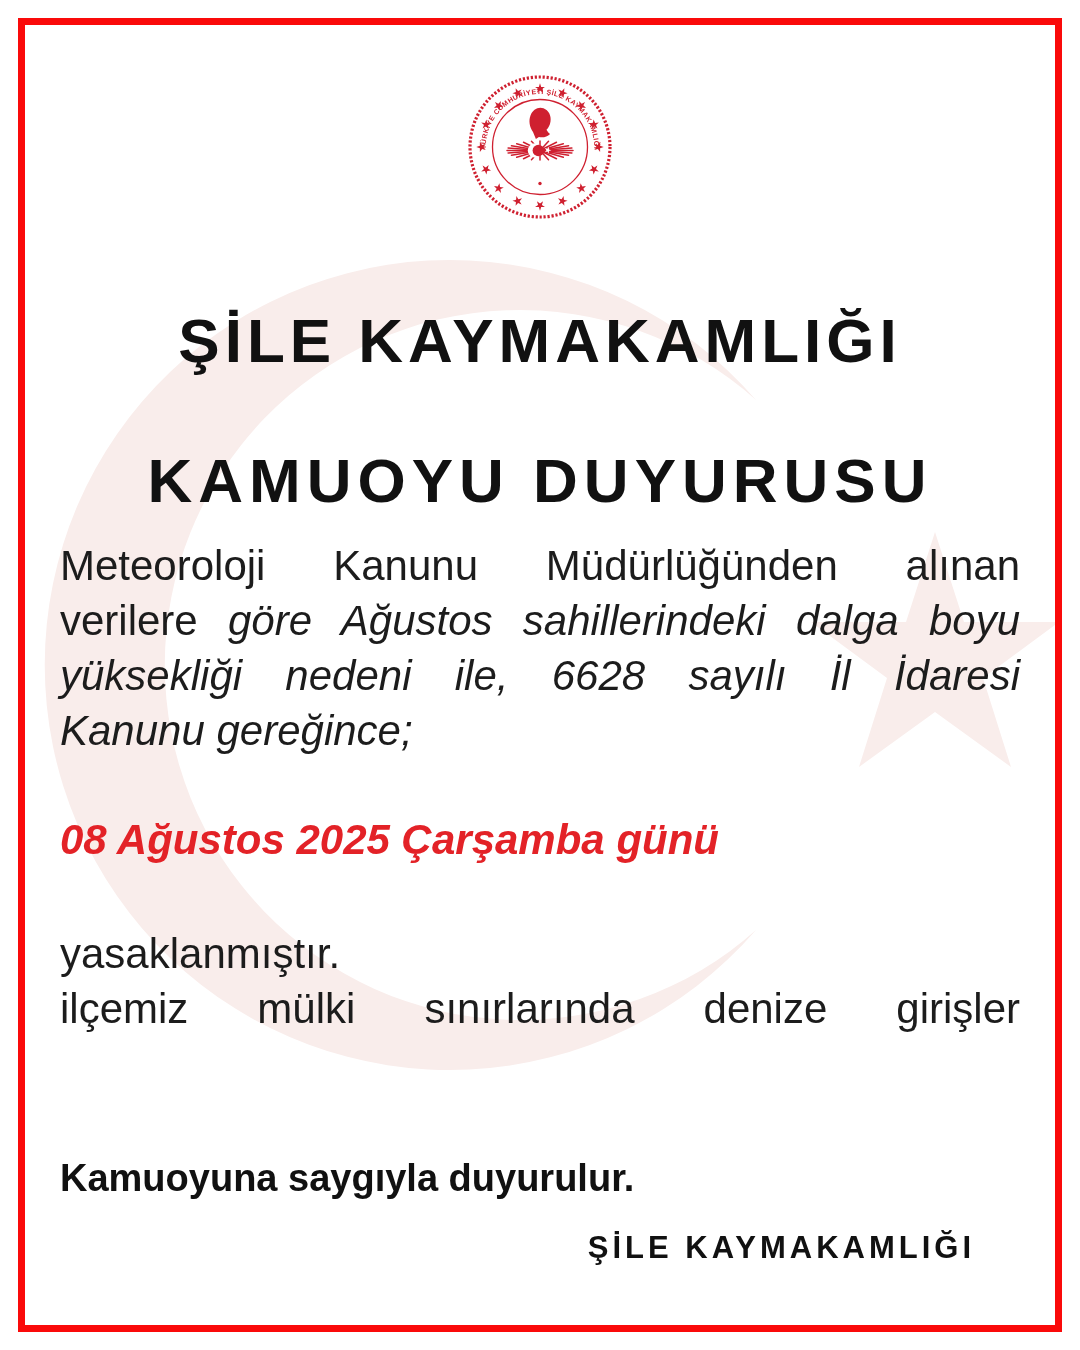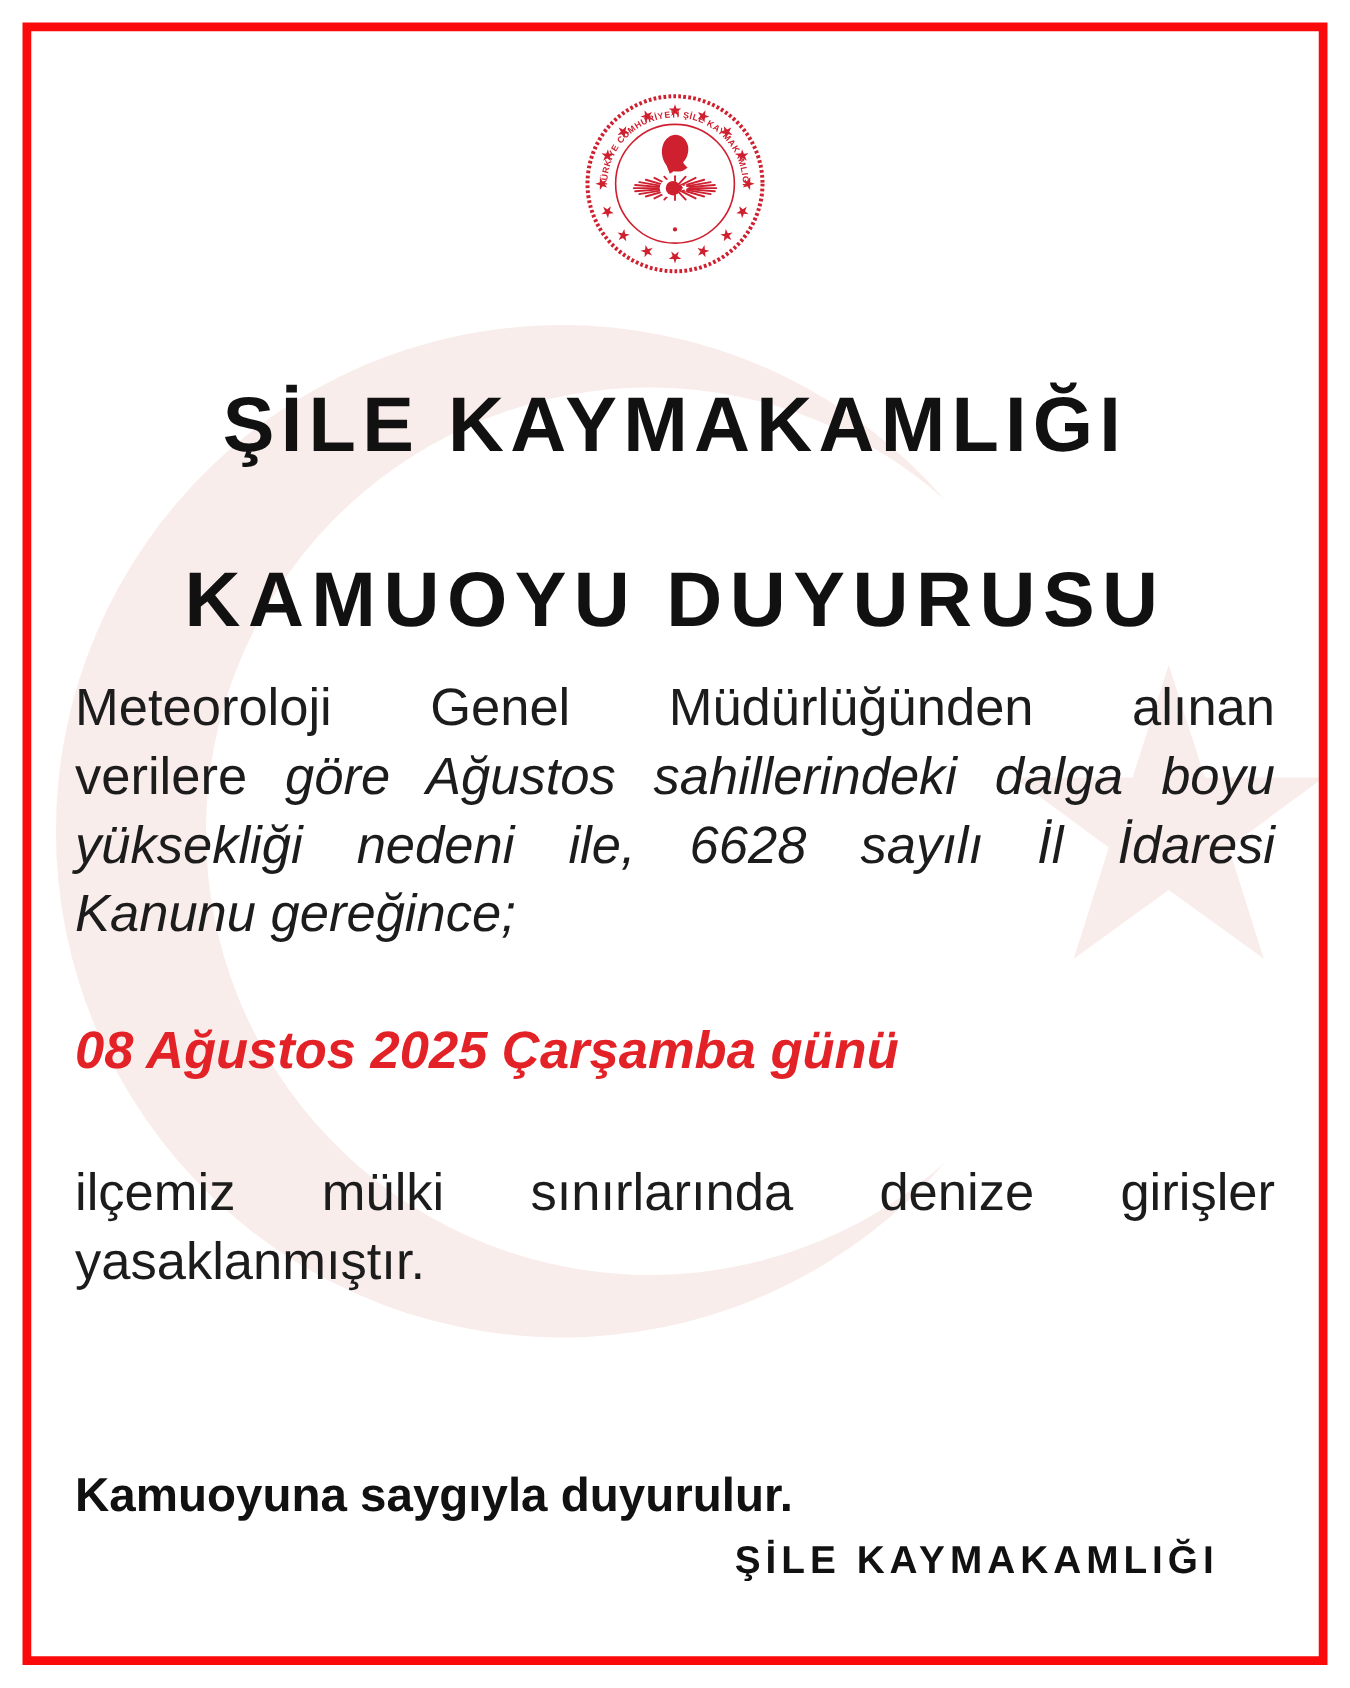--- a/index.html
+++ b/index.html
@@ -33,21 +33,21 @@
   .tc{top:246px;font-size:62px;font-weight:bold;letter-spacing:6px;text-align:center;color:var(--c-head);line-height:62px;}
   .authority{top:310px;font-size:62px;font-weight:bold;letter-spacing:5px;text-align:center;color:var(--c-head);line-height:62px;}
   .title{top:450px;font-size:62px;font-weight:bold;letter-spacing:6px;text-align:center;color:var(--c-head);line-height:62px;}
   .para{font-size:42px;line-height:55px;}
   .p1{top:538px;}
   .p2{top:926px;}
   .jline{text-align:justify;text-align-last:justify;}
   .jline-last{text-align:right;text-align-last:left;}
   .seg-italic{font-style:italic;}
   .date{top:812px;font-size:42px;line-height:55px;font-weight:bold;font-style:italic;color:var(--c-date);}
-  .closing{top:1152px;font-size:38px;line-height:52px;font-weight:bold;color:var(--c-head);margin-top:19px;}
+  .closing{top:1152px;font-size:38px;line-height:52px;font-weight:bold;color:var(--c-head);}
   .signature{
     position:absolute;top:1228px;right:105px;z-index:2;
     font-size:31px;line-height:40px;font-weight:bold;letter-spacing:4px;
     color:var(--c-head);text-align:right;
   }
   .logo svg text{font-family:"Liberation Sans","DejaVu Sans",sans-serif;}
 </style>
 </head>
 <body>
 
@@ -119,29 +119,29 @@
       <circle cx="73.4" cy="78.5" r="5.8" fill="var(--c-logo)"></circle>
       <path id="logo-mini-star" fill="#ffffff" d="M83.91 74.78L83.93 77.38L86.40 78.20L83.93 79.02L83.91 81.62L82.37 79.53L79.89 80.32L81.40 78.20L79.89 76.08L82.37 76.87Z"></path>
       <circle cx="75" cy="111.5" r="1.7" fill="var(--c-logo)"></circle>
     </svg>
   </div>
 
   <div class="textblock authority">ŞİLE KAYMAKAMLIĞI</div>
   <div class="textblock title">KAMUOYU DUYURUSU</div>
 
   <div class="textblock para p1">
-    <div class="jline"><span>Meteoroloji Genel Müdürlüğünden alınan</span><span class="seg-italic"></span></div>
+    <div class="jline"><span>Meteoroloji Kanunu Müdürlüğünden alınan</span><span class="seg-italic"></span></div>
     <div class="jline"><span>verilere </span><span class="seg-italic">göre Ağustos sahillerindeki dalga boyu</span></div>
     <div class="jline"><span></span><span class="seg-italic">yüksekliği nedeni ile, 6628 sayılı İl İdaresi</span></div>
     <div class="jline jline-last"><span></span><span class="seg-italic">Kanunu gereğince;</span></div>
   </div>
 
   <div class="textblock date">08 Ağustos 2025 Çarşamba günü</div>
 
   <div class="textblock para p2">
+    <div class="jline jline-last"><span>yasaklanmıştır.</span></div>
     <div class="jline"><span>ilçemiz mülki sınırlarında denize girişler</span></div>
-    <div class="jline jline-last"><span>yasaklanmıştır.</span></div>
   </div>
 
   <div class="textblock closing">Kamuoyuna saygıyla duyurulur.</div>
   <div class="signature">ŞİLE KAYMAKAMLIĞI</div>
 
 </div>
 
 </body></html>

